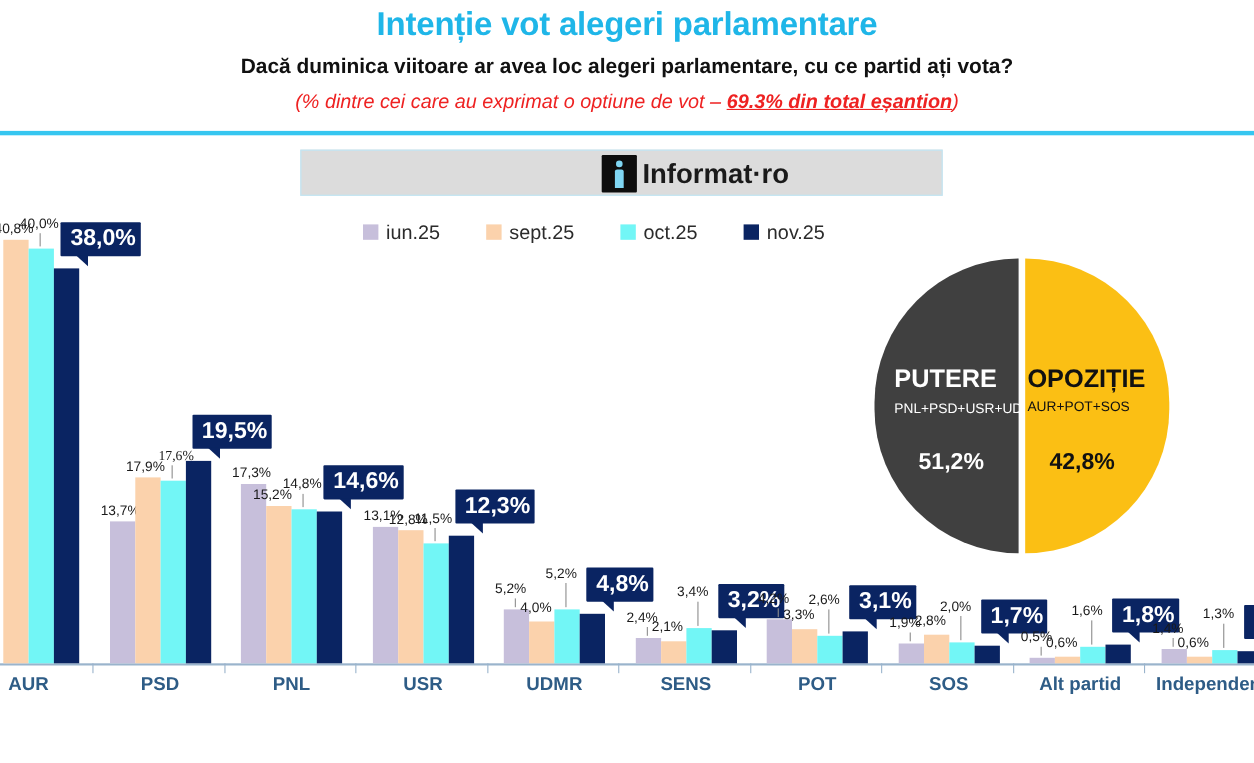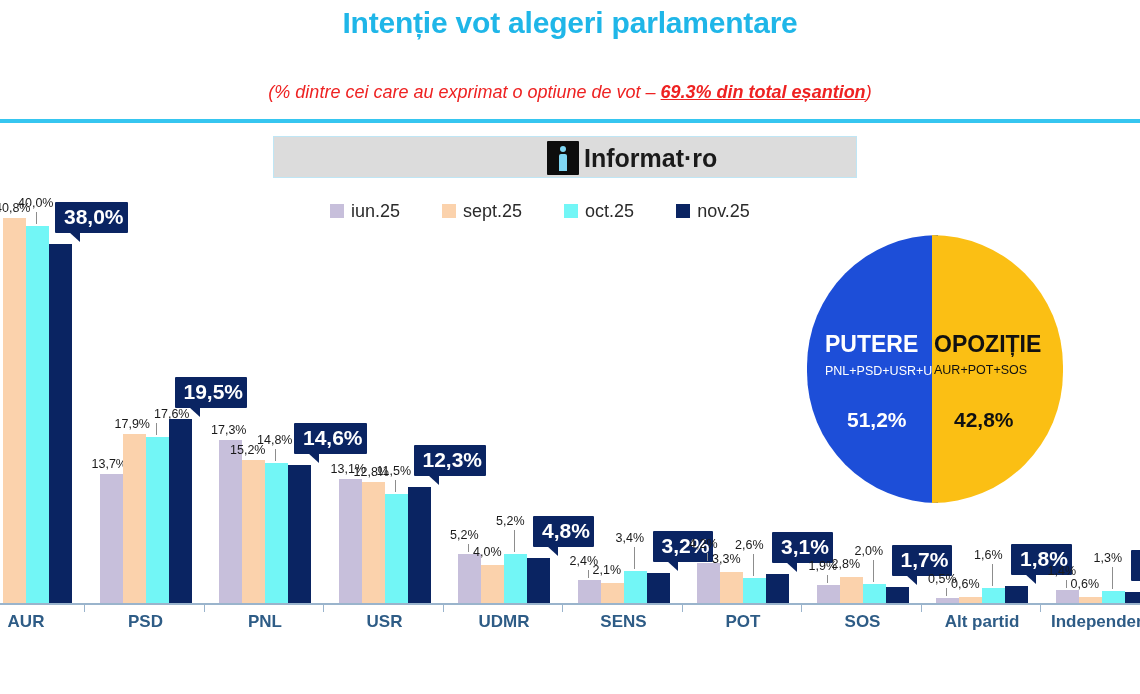--- a/index.html
+++ b/index.html
@@ -54,21 +54,21 @@
   
   #legend{position:absolute;left:330px;top:199px;width:500px;height:24px;display:flex;align-items:center;gap:0;}
   .leg-item{display:flex;align-items:center;gap:7px;}
   .leg-sw{width:14px;height:14px;display:inline-block;}
   .leg-lab{font-size:18px;color:#2b2b2b;}
   .leg-gap{width:42px;}
 
   
   #pie{position:absolute;left:795px;top:235px;width:268px;height:268px;}
   .pie-half{position:absolute;top:0;width:131px;height:268px;}
-  #pie-left{left:12px;background:#1d4ed8;border-radius:131px 0 0 131px;}
+  #pie-left{left:0;background:#404040;border-radius:131px 0 0 131px;}
   #pie-right{left:137px;background:#FBBF14;border-radius:0 131px 131px 0;}
   .pie-lab{position:absolute;text-align:left;}
   #pie-left .ttl{left:18px;top:96px;font-size:23px;font-weight:bold;color:#ffffff;}
   #pie-left .sub{left:18px;top:128px;width:108px;font-size:12.5px;color:#ffffff;line-height:1.35;}
   #pie-left .val{left:40px;top:173px;font-size:21px;font-weight:bold;color:#ffffff;}
   #pie-right .ttl{left:2px;top:96px;font-size:23px;font-weight:bold;color:#111111;white-space:nowrap;}
   #pie-right .sub{left:2px;top:128px;width:126px;font-size:12.5px;color:#111111;}
   #pie-right .val{left:22px;top:173px;font-size:21px;font-weight:bold;color:#111111;}
   #axis{position:absolute;left:0;top:603px;width:1140px;height:2px;background:#9ab4cc;}
   .tick{position:absolute;top:603px;width:1px;height:9px;background:#9ab4cc;}
@@ -89,20 +89,21 @@
     border-left:11px solid transparent;border-right:0 solid transparent;
     border-top:10px solid #0A2462;
   }
   .xlab{position:absolute;top:612px;font-size:17px;font-weight:bold;color:#2E5C86;text-align:center;}
 </style>
 </head>
 <body>
 
 <div id="header">
   <div id="title">Intenție vot alegeri parlamentare</div>
+  <div id="subtitle">Dacă duminica viitoare ar avea loc alegeri parlamentare, cu ce partid ați vota?</div>
   <div id="subnote">
     <span class="plain">(% dintre cei care au exprimat o optiune de vot – </span><span class="und">69.3% din total eșantion</span><span class="plain">)</span>
   </div>
   <div id="headrule"></div>
 </div>
 
 <div id="brandbar">
 
   <div id="informat-wrap">
     <span id="informat-mark">
@@ -173,21 +174,21 @@
 <div class="lead" style="left: 36px; top: 211.549px; height: 12px;"></div>
 <div class="bar b3" style="left: 49px; top: 244.422px; height: 358.578px; position: absolute;"></div>
 <div class="callout" style="left: 55px; top: 202.422px;">38,0%<span class="tail"></span></div>
 <div class="tick" style="left: 84px;"></div>
 <div class="xlab" style="left: -40px; width: 132px;">AUR</div>
 <div class="bar b0" style="left: 99.5px; top: 473.723px; height: 129.277px; position: absolute;"></div>
 <div class="vlab" style="left: 91.5px; top: 456.723px;">13,7%</div>
 <div class="bar b1" style="left: 122.5px; top: 434.091px; height: 168.909px; position: absolute;"></div>
 <div class="vlab" style="left: 114.5px; top: 417.091px;">17,9%</div>
 <div class="bar b2" style="left: 145.5px; top: 436.922px; height: 166.078px; position: absolute;"></div>
-<div class="vlab" style="left: 154px; top: 406.922px;">17,6%</div>
+<div class="vlab" style="left: 144px; top: 406.922px; font-family: Liberation Serif, serif;">17,6%</div>
 <div class="lead" style="left: 155.5px; top: 422.922px; height: 12px;"></div>
 <div class="bar b3" style="left: 168.5px; top: 418.993px; height: 184.007px; position: absolute;"></div>
 <div class="callout" style="left: 174.5px; top: 376.993px;">19,5%<span class="tail"></span></div>
 <div class="tick" style="left: 203.5px;"></div>
 <div class="xlab" style="left: 79.5px; width: 132px;">PSD</div>
 <div class="bar b0" style="left: 219px; top: 439.752px; height: 163.248px; position: absolute;"></div>
 <div class="vlab" style="left: 211px; top: 422.752px;">17,3%</div>
 <div class="bar b1" style="left: 242px; top: 459.569px; height: 143.431px; position: absolute;"></div>
 <div class="vlab" style="left: 230px; top: 442.569px;">15,2%</div>
 <div class="bar b2" style="left: 265px; top: 463.343px; height: 139.657px; position: absolute;"></div>

